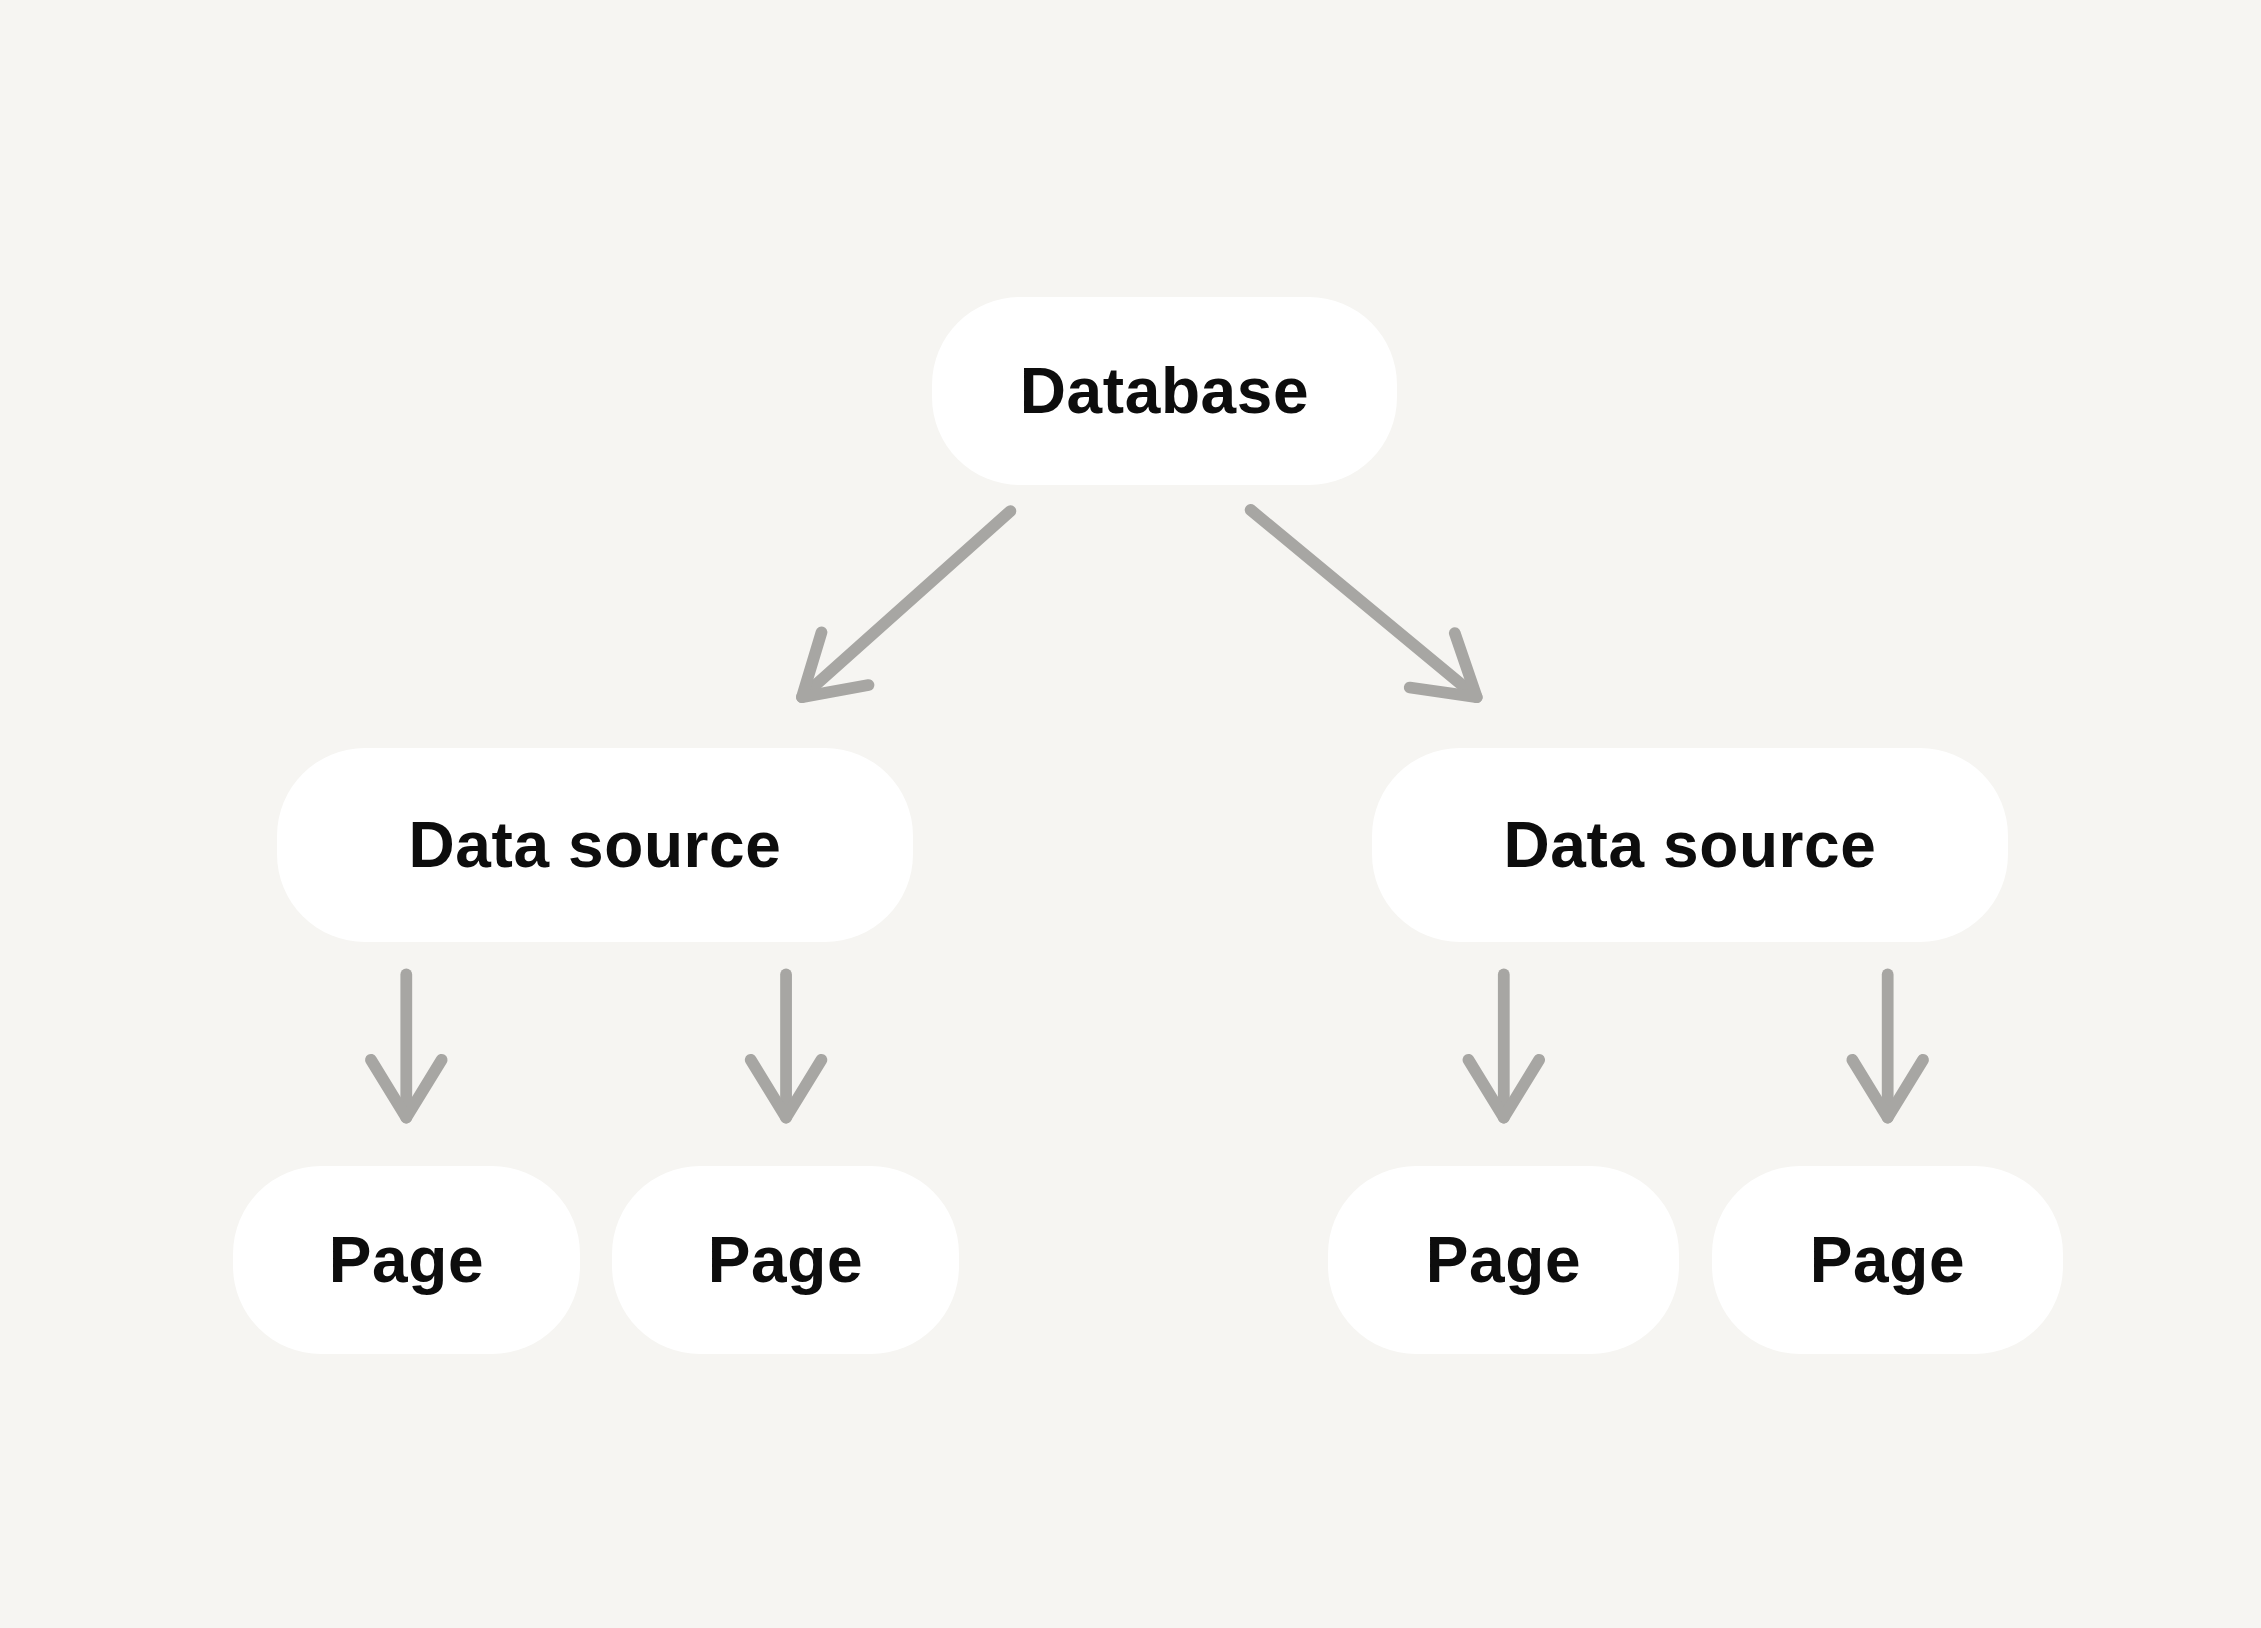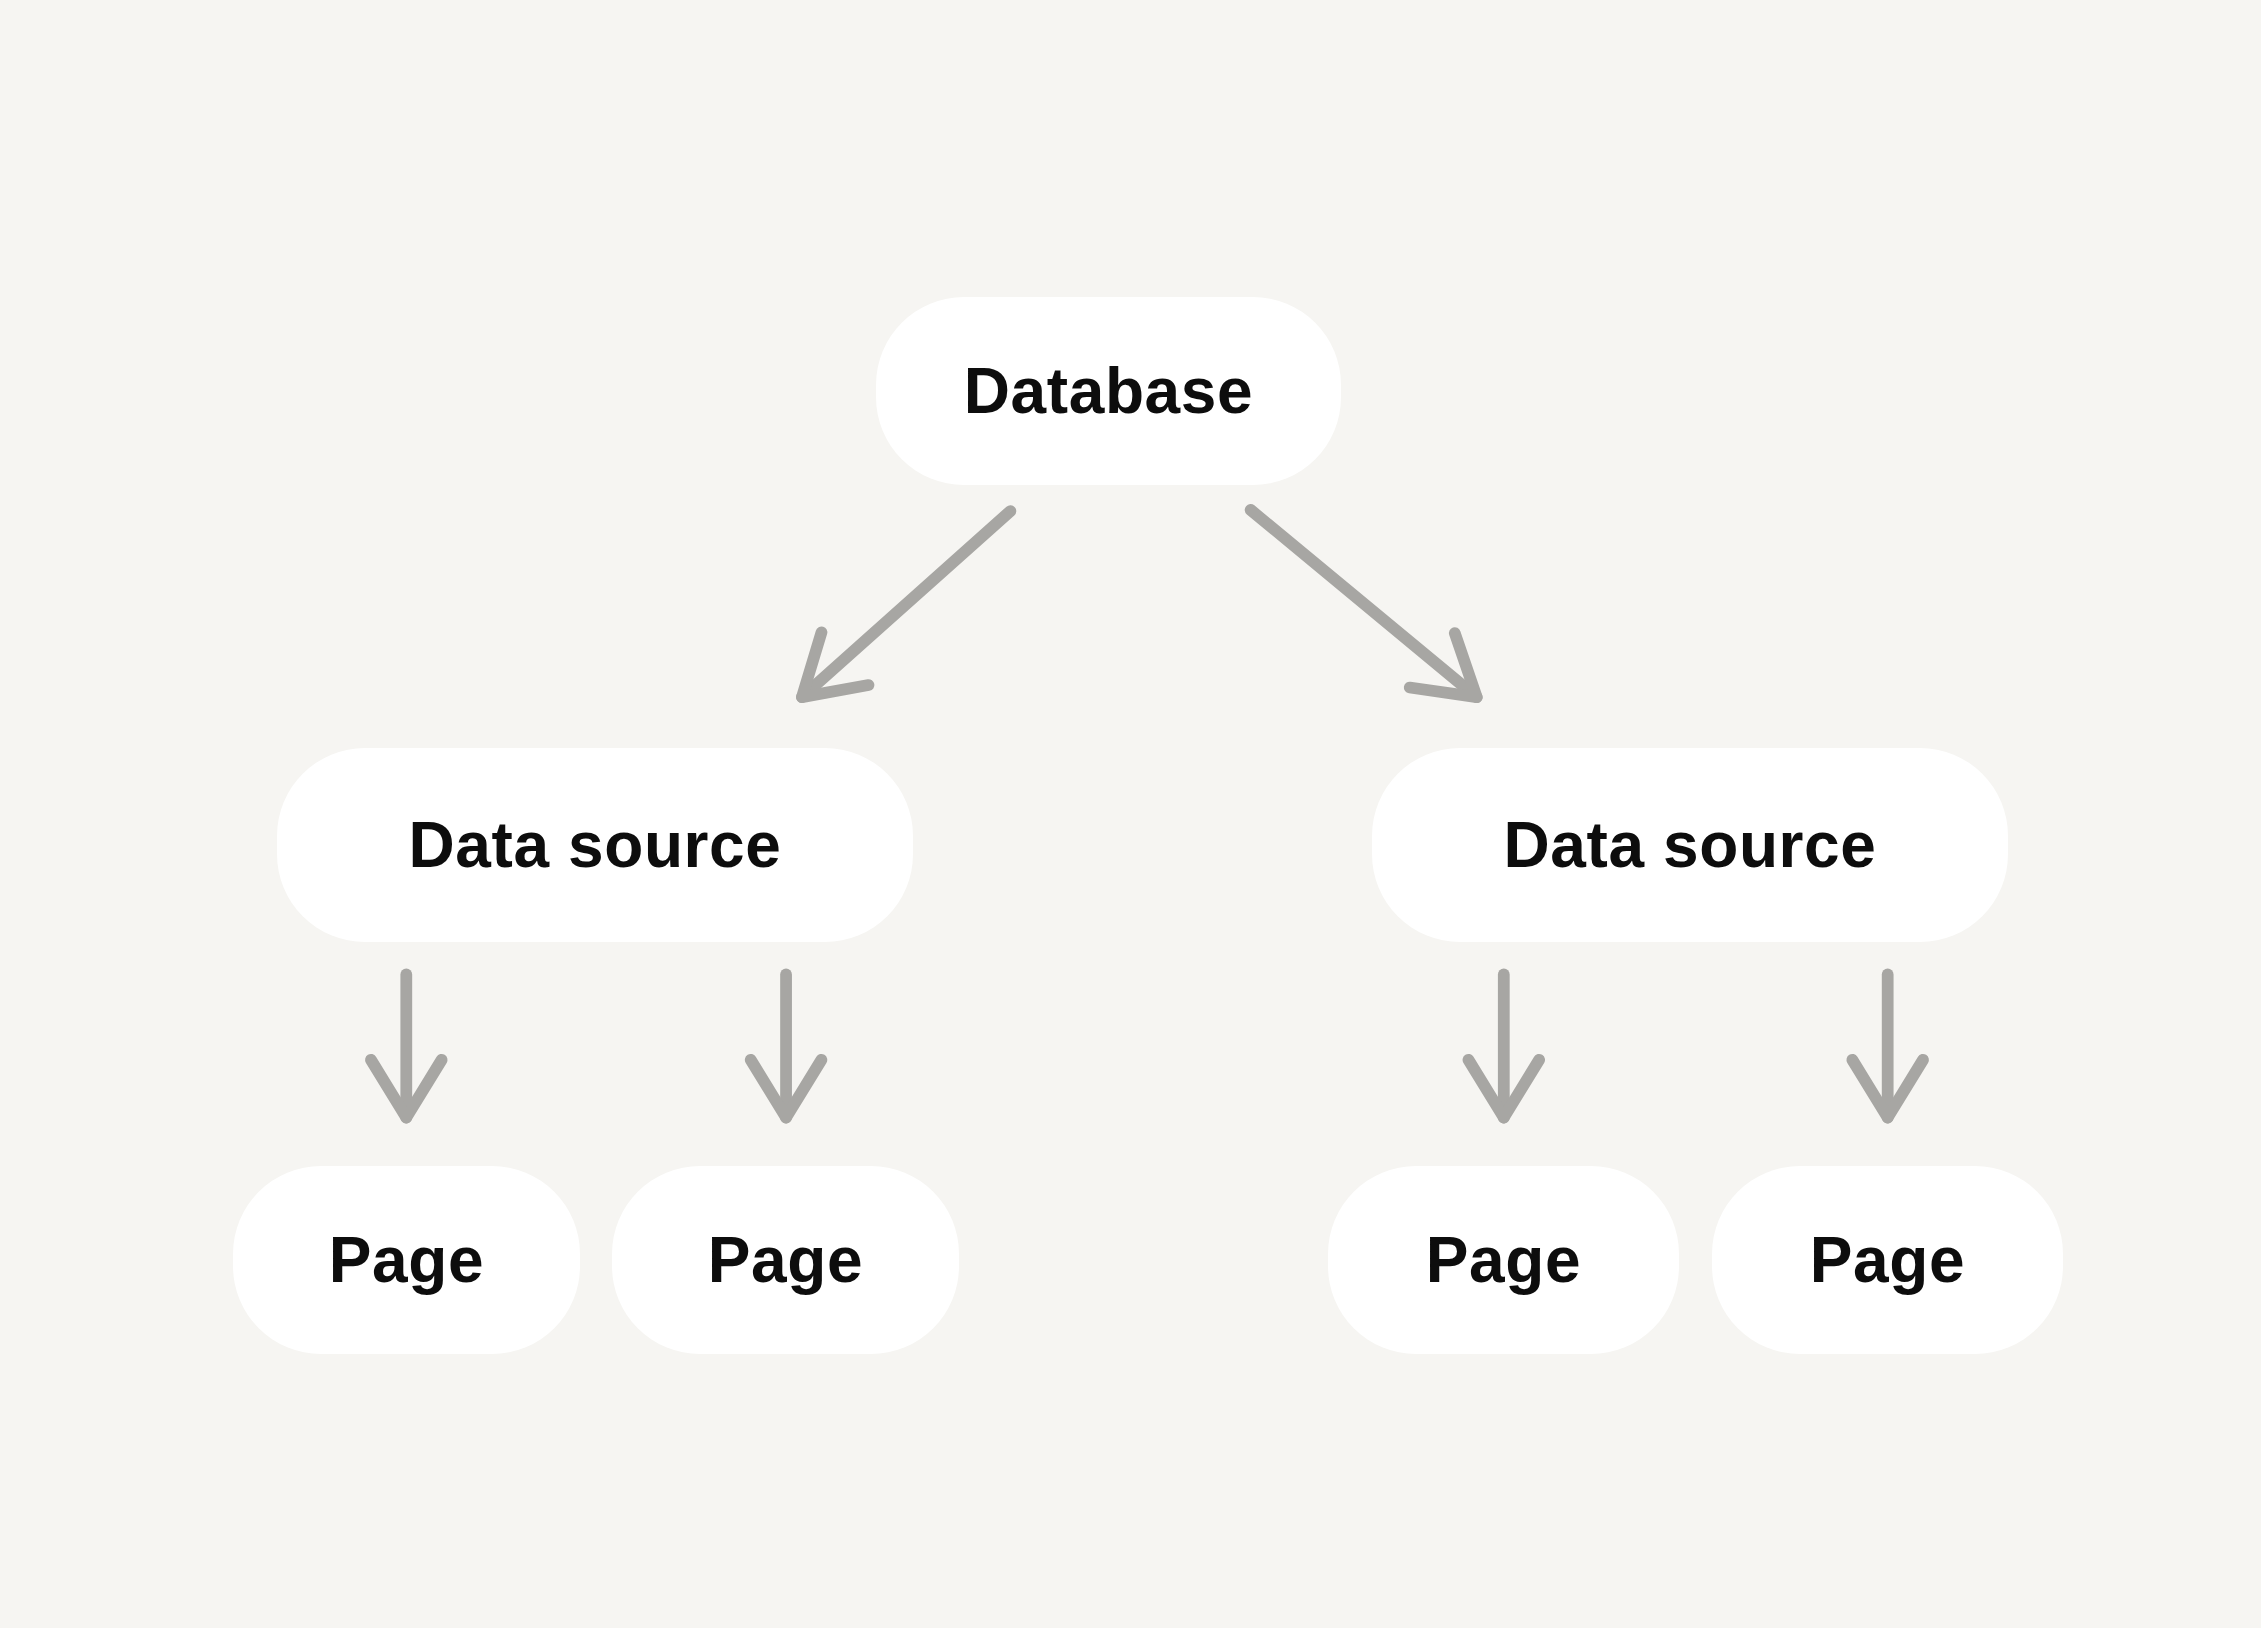--- a/index.html
+++ b/index.html
@@ -56,21 +56,21 @@
         </marker>
       </defs>
       <path d="M 1716 868 L 1362 1184" stroke="#a7a6a3" stroke-width="20" stroke-linecap="round" fill="none" marker-end="url(#head)"></path>
       <path d="M 2124 866 L 2508 1184" stroke="#a7a6a3" stroke-width="20" stroke-linecap="round" fill="none" marker-end="url(#head)"></path>
       <path d="M 690 1655 L 690 1898" stroke="#a7a6a3" stroke-width="20" stroke-linecap="round" fill="none" marker-end="url(#head)"></path>
       <path d="M 1335 1655 L 1335 1898" stroke="#a7a6a3" stroke-width="20" stroke-linecap="round" fill="none" marker-end="url(#head)"></path>
       <path d="M 2554 1655 L 2554 1898" stroke="#a7a6a3" stroke-width="20" stroke-linecap="round" fill="none" marker-end="url(#head)"></path>
       <path d="M 3206 1655 L 3206 1898" stroke="#a7a6a3" stroke-width="20" stroke-linecap="round" fill="none" marker-end="url(#head)"></path>
     </svg>
 
-  <div class="node" style="left: 876px; top: 297px; width: 465px; height: 188px; background: rgb(255, 255, 255);">
+  <div class="node" style="left: 932px; top: 297px; width: 465px; height: 188px; background: rgb(255, 255, 255);">
     <span class="label" style="color: rgb(13, 13, 13);">Database</span>
   </div>
   <div class="node" style="left: 277px; top: 748px; width: 636px; height: 194px; background: rgb(255, 255, 255);">
     <span class="label" style="color: rgb(13, 13, 13);">Data source</span>
   </div>
   <div class="node" style="left: 1372px; top: 748px; width: 636px; height: 194px; background: rgb(255, 255, 255);">
     <span class="label" style="color: rgb(13, 13, 13);">Data source</span>
   </div>
   <div class="node" style="left: 233px; top: 1166px; width: 347px; height: 188px; background: rgb(255, 255, 255);">
     <span class="label" style="color: rgb(13, 13, 13);">Page</span>

